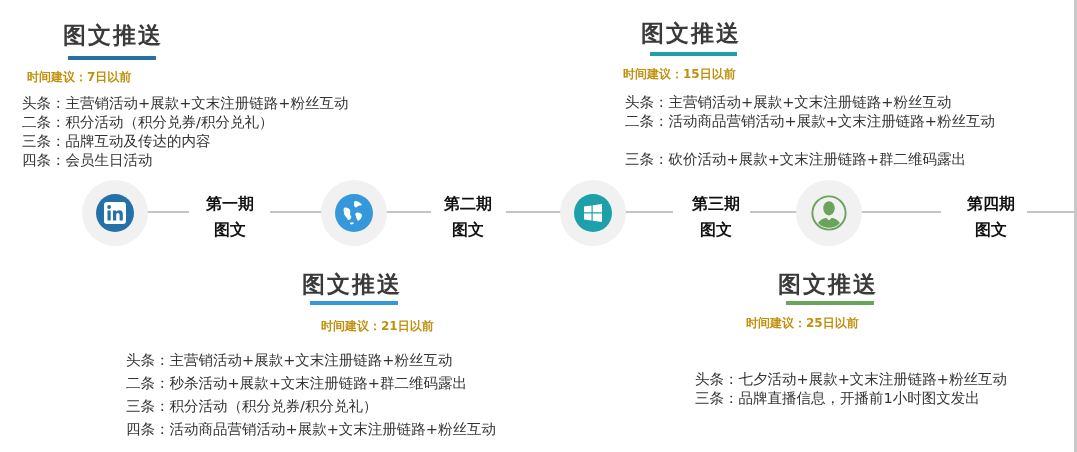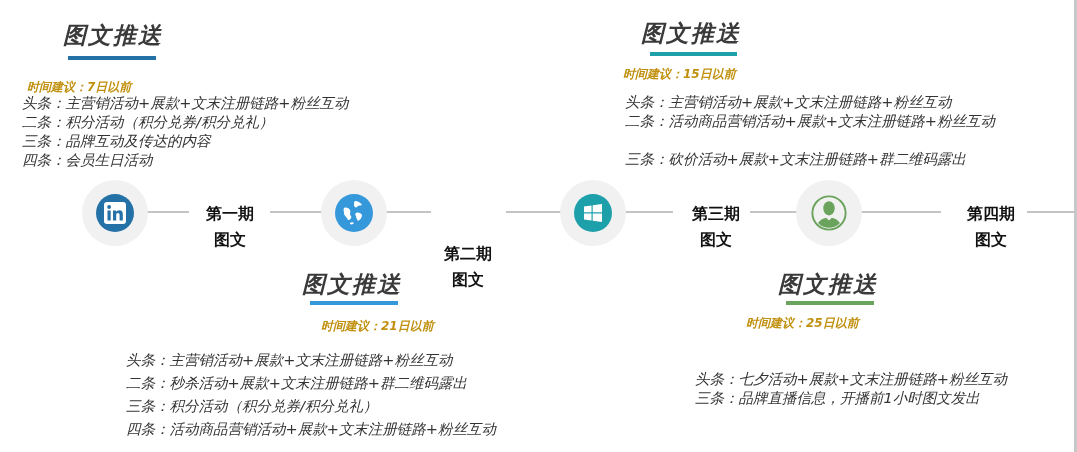--- a/index.html
+++ b/index.html
@@ -2,21 +2,21 @@
 <html><head>
   <meta charset="utf-8">
   <style>
     html, body { margin: 0; padding: 0; }
     body {
       width: 1077px; height: 452px; position: relative; overflow: hidden;
       background: #ffffff;
       font-family: "DejaVu Sans", "Liberation Sans", sans-serif;
       color: #333333;
     }
-    .abs { position: absolute; font-style: italic; }
+    .abs { position: absolute; }
     .heading {
       font-size: 23px; font-weight: bold; color: #3a3a3a;
       letter-spacing: 2px; white-space: nowrap; line-height: 28px;
     }
     .underline { height: 4px; }
     .time {
       font-size: 12px; font-weight: bold; color: #c0900e;
       white-space: nowrap; line-height: 14px;
     }
     .list { font-size: 14.5px; color: #333; white-space: nowrap; }
@@ -29,31 +29,31 @@
       position: absolute; width: 66px; height: 66px; border-radius: 50%;
       background: #f1f1f1; top: 180px;
     }
     .circle-icon {
       position: absolute; left: 14px; top: 14px; width: 38px; height: 38px; border-radius: 50%;
       display: flex; align-items: center; justify-content: center;
     }
     .stage {
       position: absolute; width: 80px; text-align: center;
       font-size: 16px; font-weight: bold; color: #111; line-height: 26px;
-      top: 201px;
+      top: 191px;
     }
   </style>
 </head>
 <body>
 
 <div class="vline"></div>
 
 <div class="abs heading" style="left:63px; top:21px;">图文推送</div>
 <div class="abs underline" style="left:68px; top:56px; width:88px; background:#2471a8;"></div>
-<div class="abs time" style="left:27px; top:70px;margin-top:10px;">时间建议：7日以前</div>
+<div class="abs time" style="left:27px; top:70px;">时间建议：7日以前</div>
 <div class="abs list" style="left:22px; top:94px;">
   <div>头条：主营销活动+展款+文末注册链路+粉丝互动</div>
   <div>二条：积分活动（积分兑券/积分兑礼）</div>
   <div>三条：品牌互动及传达的内容</div>
   <div>四条：会员生日活动</div>
 </div>
 
 <div class="abs heading" style="left:641px; top:19px;">图文推送</div>
 <div class="abs underline" style="left:650px; top:52px; width:87px; background:#1ea0ab;"></div>
 <div class="abs time" style="left:623px; top:67px;">时间建议：15日以前</div>
@@ -90,21 +90,21 @@
 <div class="circle-bg" style="left:321px;">
   <div class="circle-icon" style="background:#3498db;">
     <svg width="38" height="38" viewBox="0 0 38 38">
       <path d="M9 14 c2 -1 5 0 6 2 c1 2 -1 4 1 6 c1 2 -1 4 -3 4 c-1 -3 -4 -4 -4 -7 c0 -2 -1 -3 0 -5z" fill="#ffffff"></path>
       <path d="M20 7 c3 0 6 2 7 4 c-2 1 -4 0 -5 2 c-1 1 -3 0 -3 -2 c0 -2 0 -3 1 -4z" fill="#ffffff"></path>
       <path d="M21 19 c2 -1 5 0 6 2 c0 3 -2 5 -4 6 c-1 -2 -2 -3 -2 -5 c-1 -1 -1 -2 0 -3z" fill="#ffffff"></path>
       <path d="M15 29 c1 -1 3 -1 4 0 c-1 1 -2 2 -4 1z" fill="#ffffff"></path>
     </svg>
   </div>
 </div>
-<div class="stage" style="left:428px;margin-top:40px;">
+<div class="stage" style="left:428px;">
   <div>第二期</div>
   <div>图文</div>
 </div>
 
 <div class="circle-bg" style="left:560px;">
   <div class="circle-icon" style="background:#1ea0ab;">
     <svg width="20" height="20" viewBox="0 0 20 20">
       <path d="M1 3.5 L8.5 2.4 V9.3 H1z" fill="#ffffff"></path>
       <path d="M9.7 2.2 L19 1 V9.3 H9.7z" fill="#ffffff"></path>
       <path d="M1 10.5 H8.5 V17.5 L1 16.4z" fill="#ffffff"></path>

